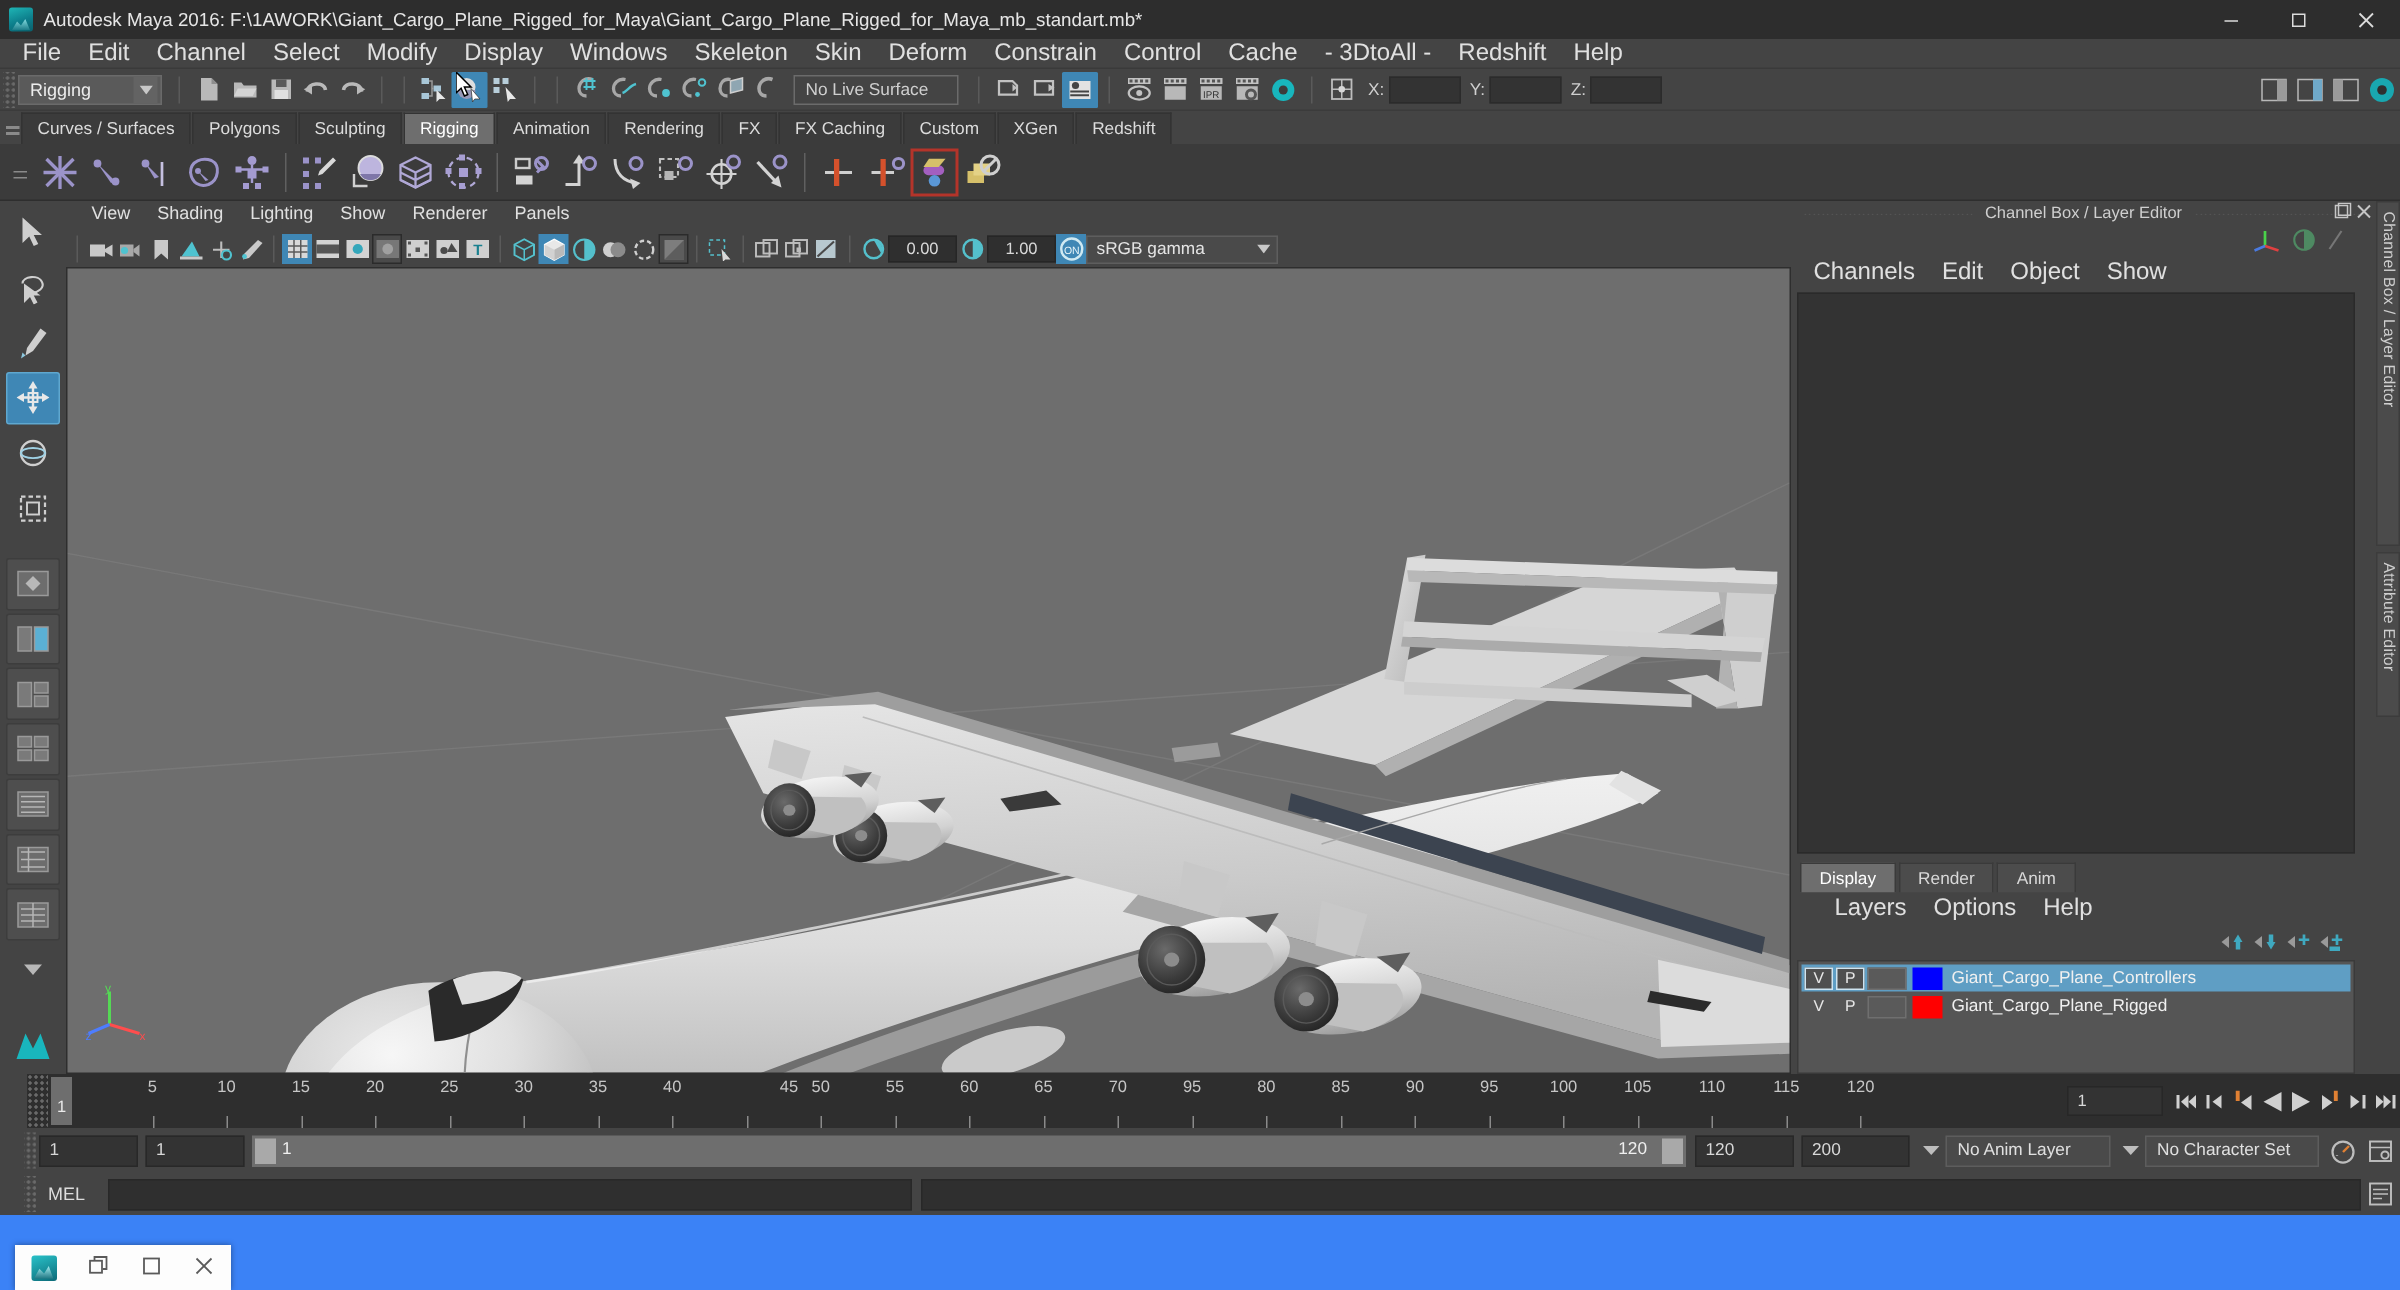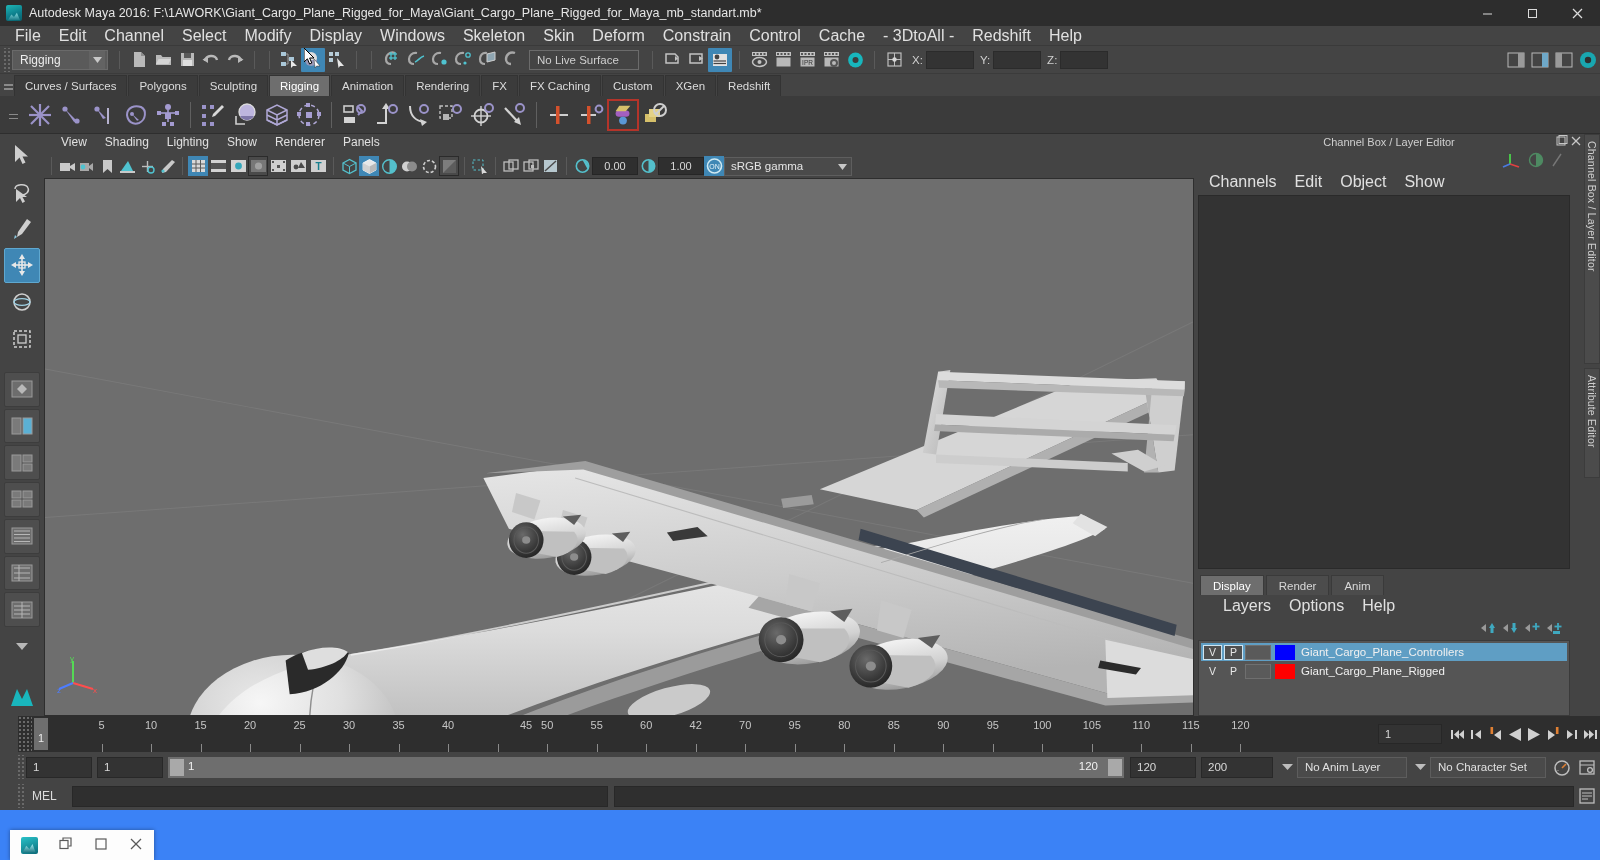--- a/index.html
+++ b/index.html
@@ -1295,21 +1295,21 @@
           <div class="tlabel" style="left: 430.129px;">40</div>
           <div class="tick" style="left: 430.129px;"></div>
           <div class="tlabel" style="left: 496px; margin-left: 12px;">45</div>
           <div class="tick" style="left: 479.645px;"></div>
           <div class="tlabel" style="left: 529.161px;">50</div>
           <div class="tick" style="left: 529.161px;"></div>
           <div class="tlabel" style="left: 578.677px;">55</div>
           <div class="tick" style="left: 578.677px;"></div>
           <div class="tlabel" style="left: 628.194px;">60</div>
           <div class="tick" style="left: 628.194px;"></div>
-          <div class="tlabel" style="left: 677.71px;">42</div>
+          <div class="tlabel" style="left: 677.71px;">65</div>
           <div class="tick" style="left: 677.71px;"></div>
           <div class="tlabel" style="left: 727.226px;">70</div>
           <div class="tick" style="left: 727.226px;"></div>
           <div class="tlabel" style="left: 776.742px;">95</div>
           <div class="tick" style="left: 776.742px;"></div>
           <div class="tlabel" style="left: 826.258px;">80</div>
           <div class="tick" style="left: 826.258px;"></div>
           <div class="tlabel" style="left: 875.774px;">85</div>
           <div class="tick" style="left: 875.774px;"></div>
           <div class="tlabel" style="left: 925.29px;">90</div>

